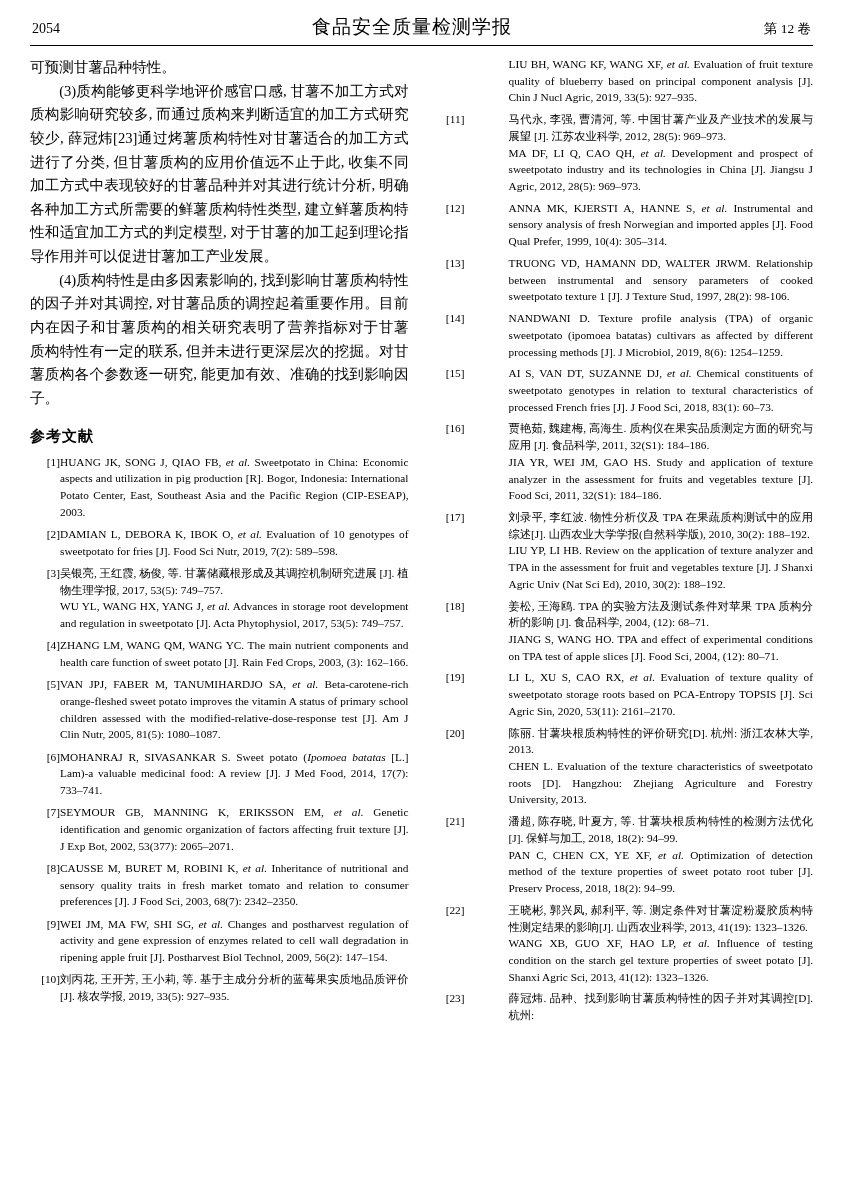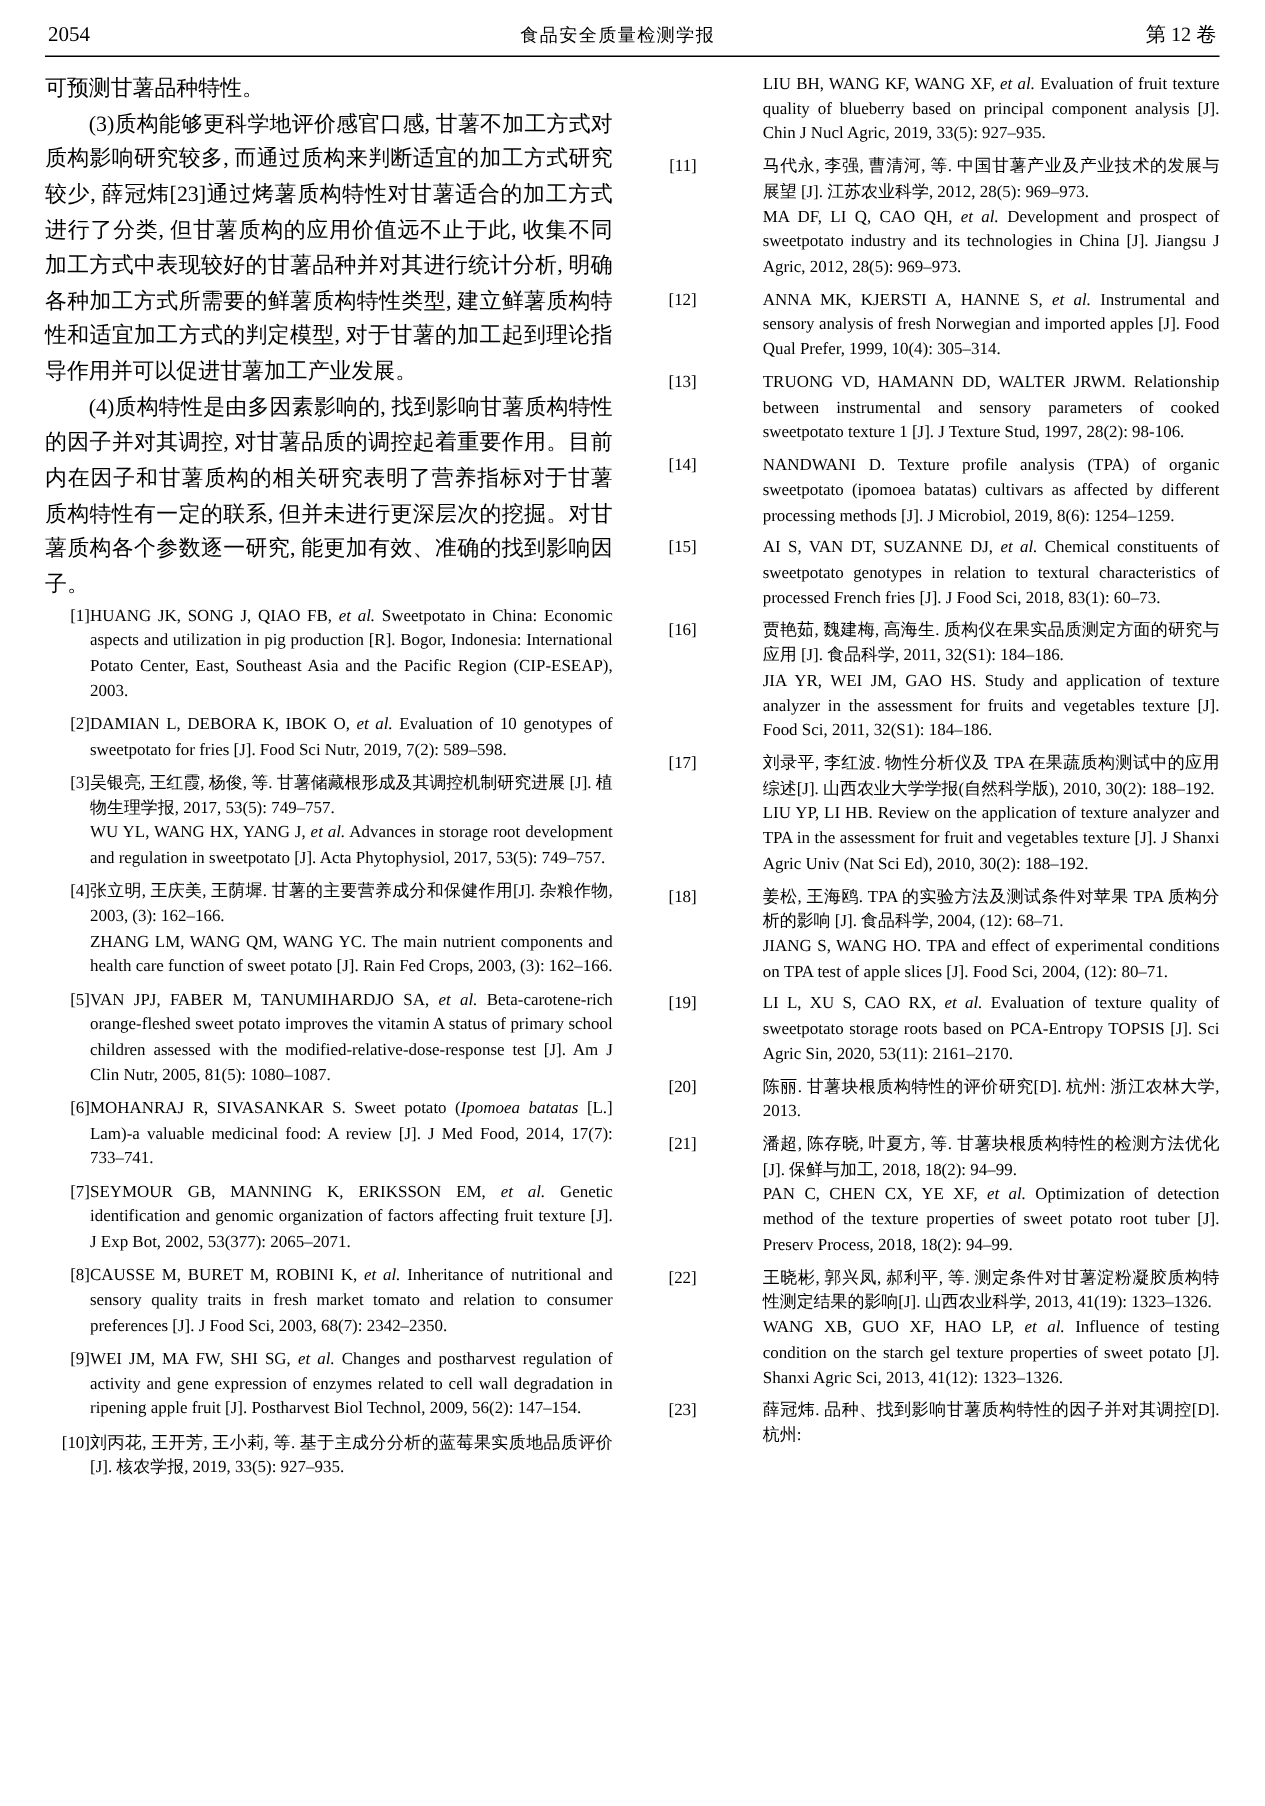--- a/index.html
+++ b/index.html
@@ -29,21 +29,21 @@
     justify-content: space-between;
     font-size: 13px;
     padding: 0 2px 5px 2px;
     border-bottom: 1.2px solid #000;
   }
   .runhead .pageno {
     font-family: "Liberation Serif", serif;
     font-size: 14px;
   }
   .runhead .journal {
-    font-size: 12px;
+    font-size: 19px;
     letter-spacing: 1px;
   }
   .runhead .volume {
     font-size: 13.5px;
   }
   
   .columns {
     display: flex;
     gap: 26px;
     margin-top: 10px;
@@ -114,20 +114,21 @@
   </div>
 
   <div class="columns">
 
     <div class="col col-left">
 
       <p class="body-cn noindent">可预测甘薯品种特性。</p>
       <p class="body-cn">(3)质构能够更科学地评价感官口感, 甘薯不加工方式对质构影响研究较多, 而通过质构来判断适宜的加工方式研究较少, 薛冠炜[23]通过烤薯质构特性对甘薯适合的加工方式进行了分类, 但甘薯质构的应用价值远不止于此, 收集不同加工方式中表现较好的甘薯品种并对其进行统计分析, 明确各种加工方式所需要的鲜薯质构特性类型, 建立鲜薯质构特性和适宜加工方式的判定模型, 对于甘薯的加工起到理论指导作用并可以促进甘薯加工产业发展。</p>
       <p class="body-cn">(4)质构特性是由多因素影响的, 找到影响甘薯质构特性的因子并对其调控, 对甘薯品质的调控起着重要作用。目前内在因子和甘薯质构的相关研究表明了营养指标对于甘薯质构特性有一定的联系, 但并未进行更深层次的挖掘。对甘薯质构各个参数逐一研究, 能更加有效、准确的找到影响因子。</p>
 
+      <h2 class="section-title">参考文献</h2>
 
       <ol class="reflist">
         <li class="ref">
             <span class="num">[1]</span>
             <span class="txt">
               <span class="line2">HUANG JK, SONG J, QIAO FB, <i>et al.</i> Sweetpotato in China: Economic aspects and utilization in pig production [R]. Bogor, Indonesia: International Potato Center, East, Southeast Asia and the Pacific Region (CIP-ESEAP), 2003.</span>
             </span>
           </li>
         <li class="ref">
             <span class="num">[2]</span>
@@ -138,21 +139,20 @@
         <li class="ref">
             <span class="num">[3]</span>
             <span class="txt">
               <span class="line2">吴银亮, 王红霞, 杨俊, 等. 甘薯储藏根形成及其调控机制研究进展 [J]. 植物生理学报, 2017, 53(5): 749–757.</span>
               <span class="line2">WU YL, WANG HX, YANG J, <i>et al.</i> Advances in storage root development and regulation in sweetpotato [J]. Acta Phytophysiol, 2017, 53(5): 749–757.</span>
             </span>
           </li>
         <li class="ref">
             <span class="num">[4]</span>
             <span class="txt">
-              <span class="line2">张立明, 王庆美, 王荫墀. 甘薯的主要营养成分和保健作用[J]. 杂粮作物, 2003, (3): 162–166.</span>
               <span class="line2">ZHANG LM, WANG QM, WANG YC. The main nutrient components and health care function of sweet potato [J]. Rain Fed Crops, 2003, (3): 162–166.</span>
             </span>
           </li>
         <li class="ref">
             <span class="num">[5]</span>
             <span class="txt">
               <span class="line2">VAN JPJ, FABER M, TANUMIHARDJO SA, <i>et al.</i> Beta-carotene-rich orange-fleshed sweet potato improves the vitamin A status of primary school children assessed with the modified-relative-dose-response test [J]. Am J Clin Nutr, 2005, 81(5): 1080–1087.</span>
             </span>
           </li>
         <li class="ref">
@@ -251,20 +251,21 @@
         <li class="ref">
             <span class="num">[19]</span>
             <span class="txt">
               <span class="line2">LI L, XU S, CAO RX, <i>et al.</i> Evaluation of texture quality of sweetpotato storage roots based on PCA-Entropy TOPSIS [J]. Sci Agric Sin, 2020, 53(11): 2161–2170.</span>
             </span>
           </li>
         <li class="ref">
             <span class="num">[20]</span>
             <span class="txt">
               <span class="line2">陈丽. 甘薯块根质构特性的评价研究[D]. 杭州: 浙江农林大学, 2013.</span>
+              <span class="line2">CHEN L. Evaluation of the texture characteristics of sweetpotato roots [D]. Hangzhou: Zhejiang Agriculture and Forestry University, 2013.</span>
             </span>
           </li>
         <li class="ref">
             <span class="num">[21]</span>
             <span class="txt">
               <span class="line2">潘超, 陈存晓, 叶夏方, 等. 甘薯块根质构特性的检测方法优化[J]. 保鲜与加工, 2018, 18(2): 94–99.</span>
               <span class="line2">PAN C, CHEN CX, YE XF, <i>et al.</i> Optimization of detection method of the texture properties of sweet potato root tuber [J]. Preserv Process, 2018, 18(2): 94–99.</span>
             </span>
           </li>
         <li class="ref">

